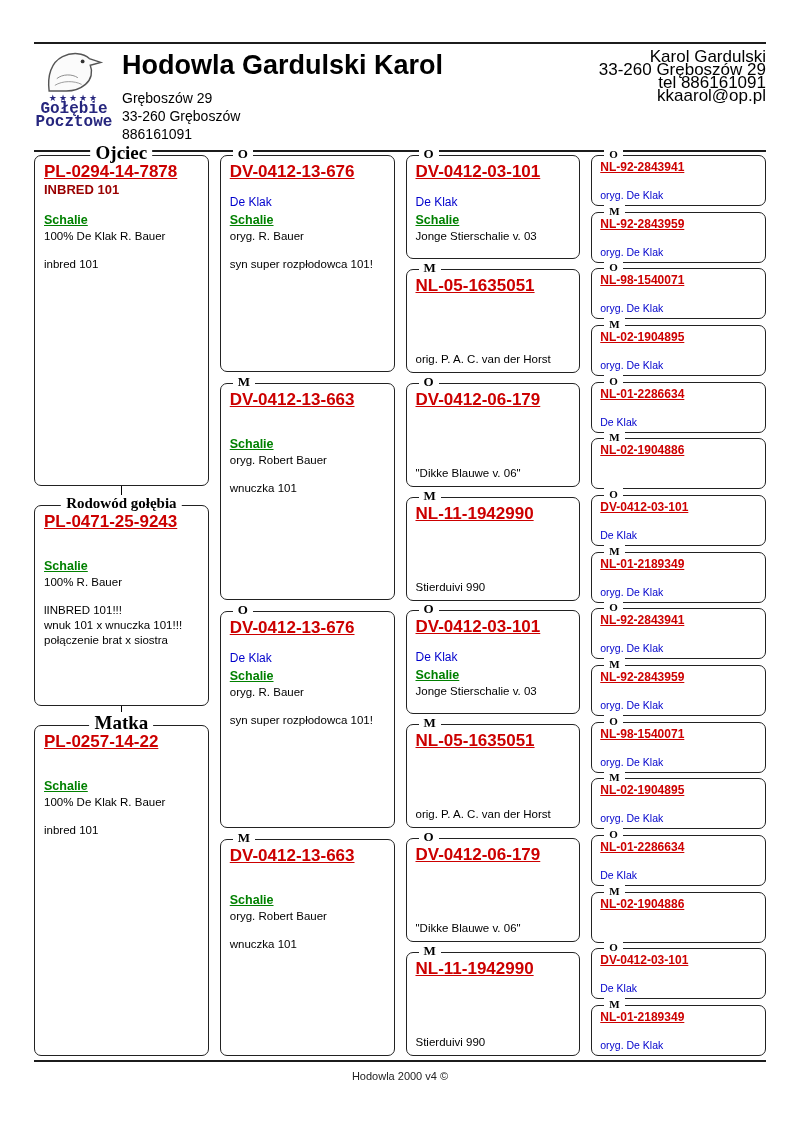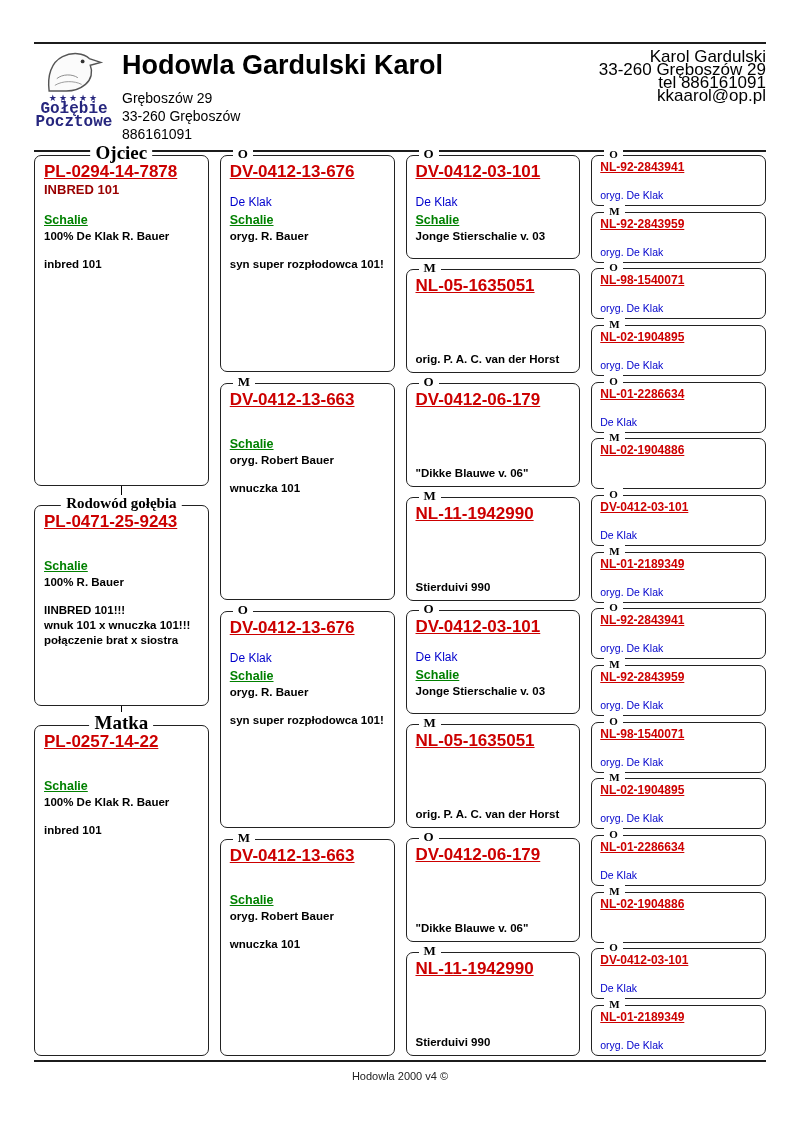--- a/index.html
+++ b/index.html
@@ -37,21 +37,21 @@
 
   .connector{flex:1;display:flex;justify-content:center;}
   .connector::before{content:"";width:1.5px;background:#000;}
 
   .l-ring{color:var(--ring,#cc0000);font-weight:bold;text-decoration:underline;font-size:17px;line-height:18px;white-space:nowrap;}
   .col[data-col="3"] .l-ring{font-size:12px;line-height:15px;}
   .l-extra{color:var(--inbred,#990000);font-weight:bold;font-size:13px;line-height:17px;}
   .l-blue{color:var(--strain,#0000cc);font-size:12px;line-height:17px;}
   .col[data-col="3"] .l-blue{font-size:10.5px;line-height:13px;}
   .l-green{color:var(--shade,#008000);font-weight:bold;text-decoration:underline;font-size:12.5px;line-height:18px;}
-  .l-note{font-size:11.5px;line-height:15px;white-space:nowrap;font-weight:bold;}
+  .l-note{font-size:11.5px;line-height:15px;white-space:nowrap;}
   .l-gap{height:13px;flex:none;}
   .l-push{flex:1;}
 
   .rule-bottom{margin-top:4px;}
   .footer{text-align:center;font-size:11px;margin-top:8px;color:#222;}
 </style>
 </head>
 <body>
 
 <div class="page">

